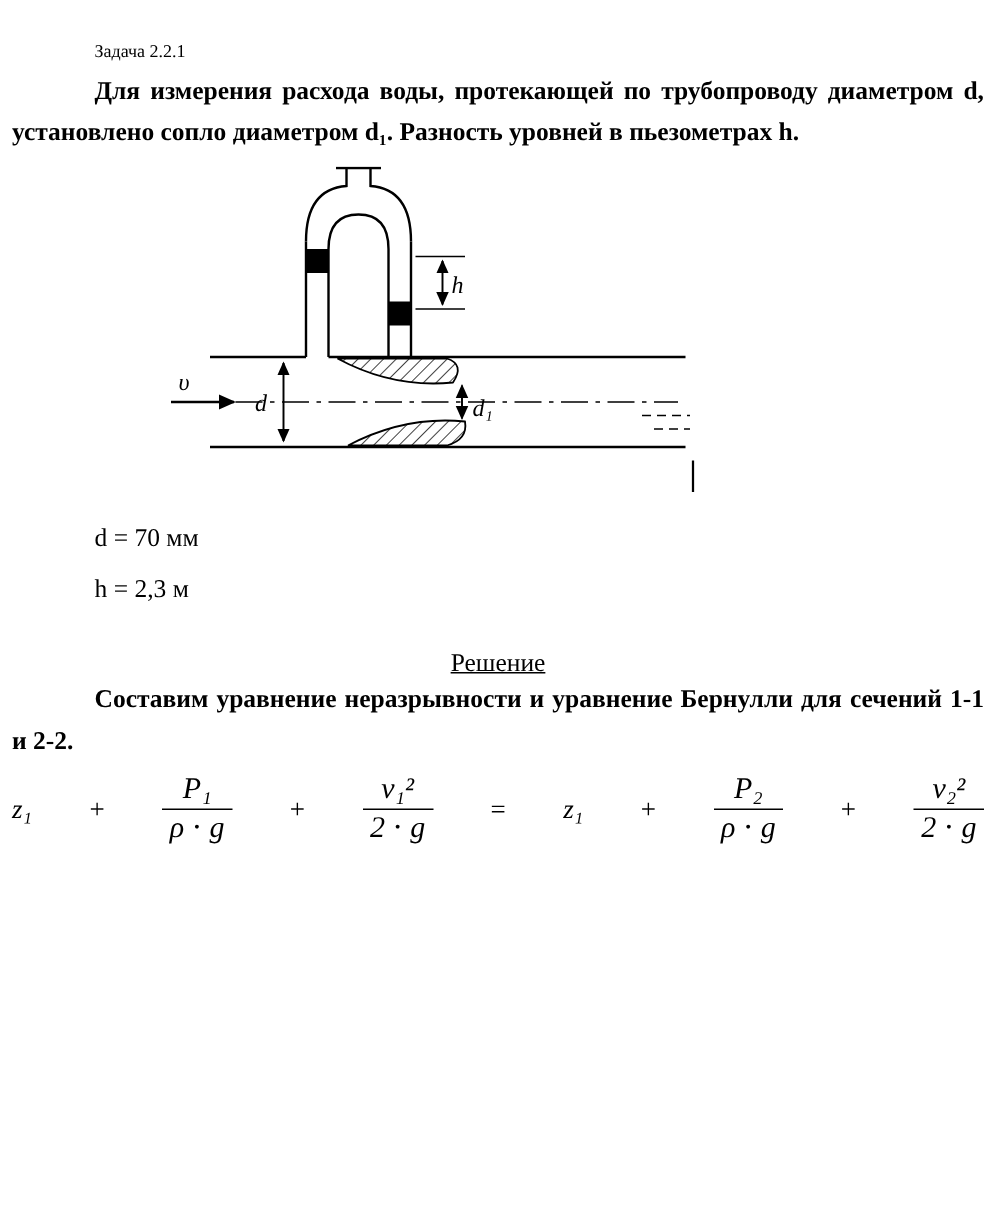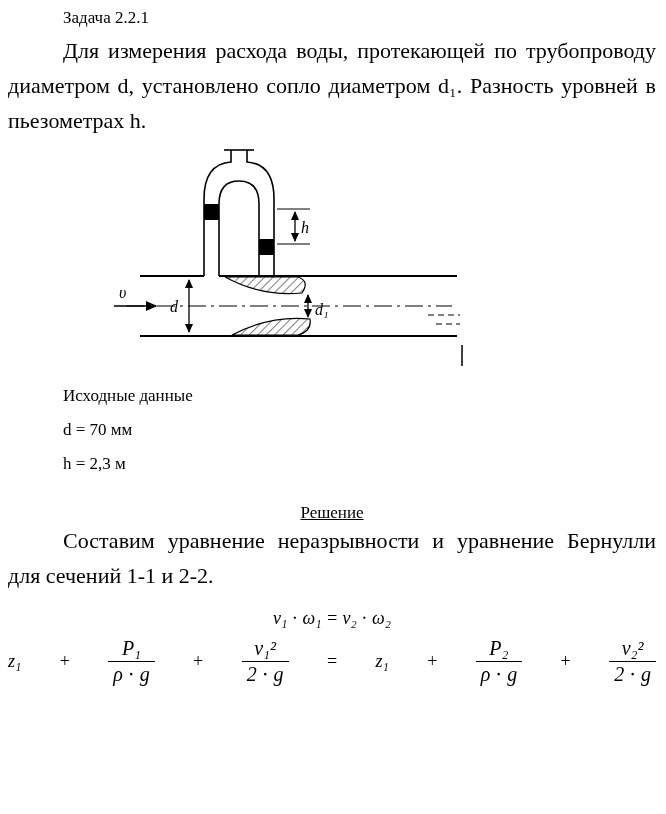--- a/index.html
+++ b/index.html
@@ -4,24 +4,25 @@
 <style>
   html,body{margin:0;padding:0;}
   body{
     width:666px;height:814px;background:#ffffff;color:#000;
     font-family:"Liberation Serif","DejaVu Serif",serif;
     overflow:hidden;
   }
   .page{padding:8px 10px 0 8px;}
   p{margin:0;}
   .para{
-    font-size:22px;line-height:1.6;text-align:justify;
+    font-size:17px;line-height:1.6;text-align:justify;
     text-indent:55px;
+    font-weight:bold;
   }
-  .title{font-size:17px;text-indent:55px;margin-bottom:5px;}
+  .title{font-size:12px;text-indent:55px;margin-bottom:5px;margin-top:19px;}
   .spellcheck{
     text-decoration:underline wavy #b22222;
     text-decoration-thickness:1px;
     text-underline-offset:3px;
   }
   .figure{margin:10px 0 4px 104px;}
   .fig-label{font:italic 16px "Liberation Serif","DejaVu Serif",serif;fill:#000;}
   .data-line{font-size:17px;line-height:34px;text-indent:55px;}
   .solution-heading{font-size:17px;text-align:center;margin-top:22px;text-decoration:underline;}
   .equation{
@@ -100,31 +101,29 @@
         <line x1="165" y1="60" x2="198" y2="60"></line>
         <line x1="165" y1="95" x2="198" y2="95"></line>
         <line x1="183" y1="63" x2="183" y2="92" stroke-width="1.3" marker-start="url(#arr)" marker-end="url(#arr)"></line>
       </g>
       <text x="189" y="84" class="fig-label">h</text>
 
       <line x1="350" y1="196" x2="350" y2="217" stroke="#000" stroke-width="1.5"></line>
     </svg>
   </div>
 
-  <p class="data-line">Исходные данные</p>
   <p class="data-line">d = 70 мм</p>
   <p class="data-line">h = 2,3 м</p>
 
   <p class="solution-heading">Решение</p>
 
   <p class="para">
     <span>Составим уравнение неразрывности и уравнение Бернулли для сечений 1-1 и 2-2.</span>
   </p>
 
-  <div class="equation eq-continuity">v₁ ⋅ ω₁ = v₂ ⋅ ω₂</div>
 
   <div class="equation eq-bernoulli">
     <span>z₁</span>
     <span class="eq-op">+</span>
     <span class="frac">
       <span class="num">P₁</span>
       <span class="den">ρ ⋅ g</span>
     </span>
     <span class="eq-op">+</span>
     <span class="frac">

